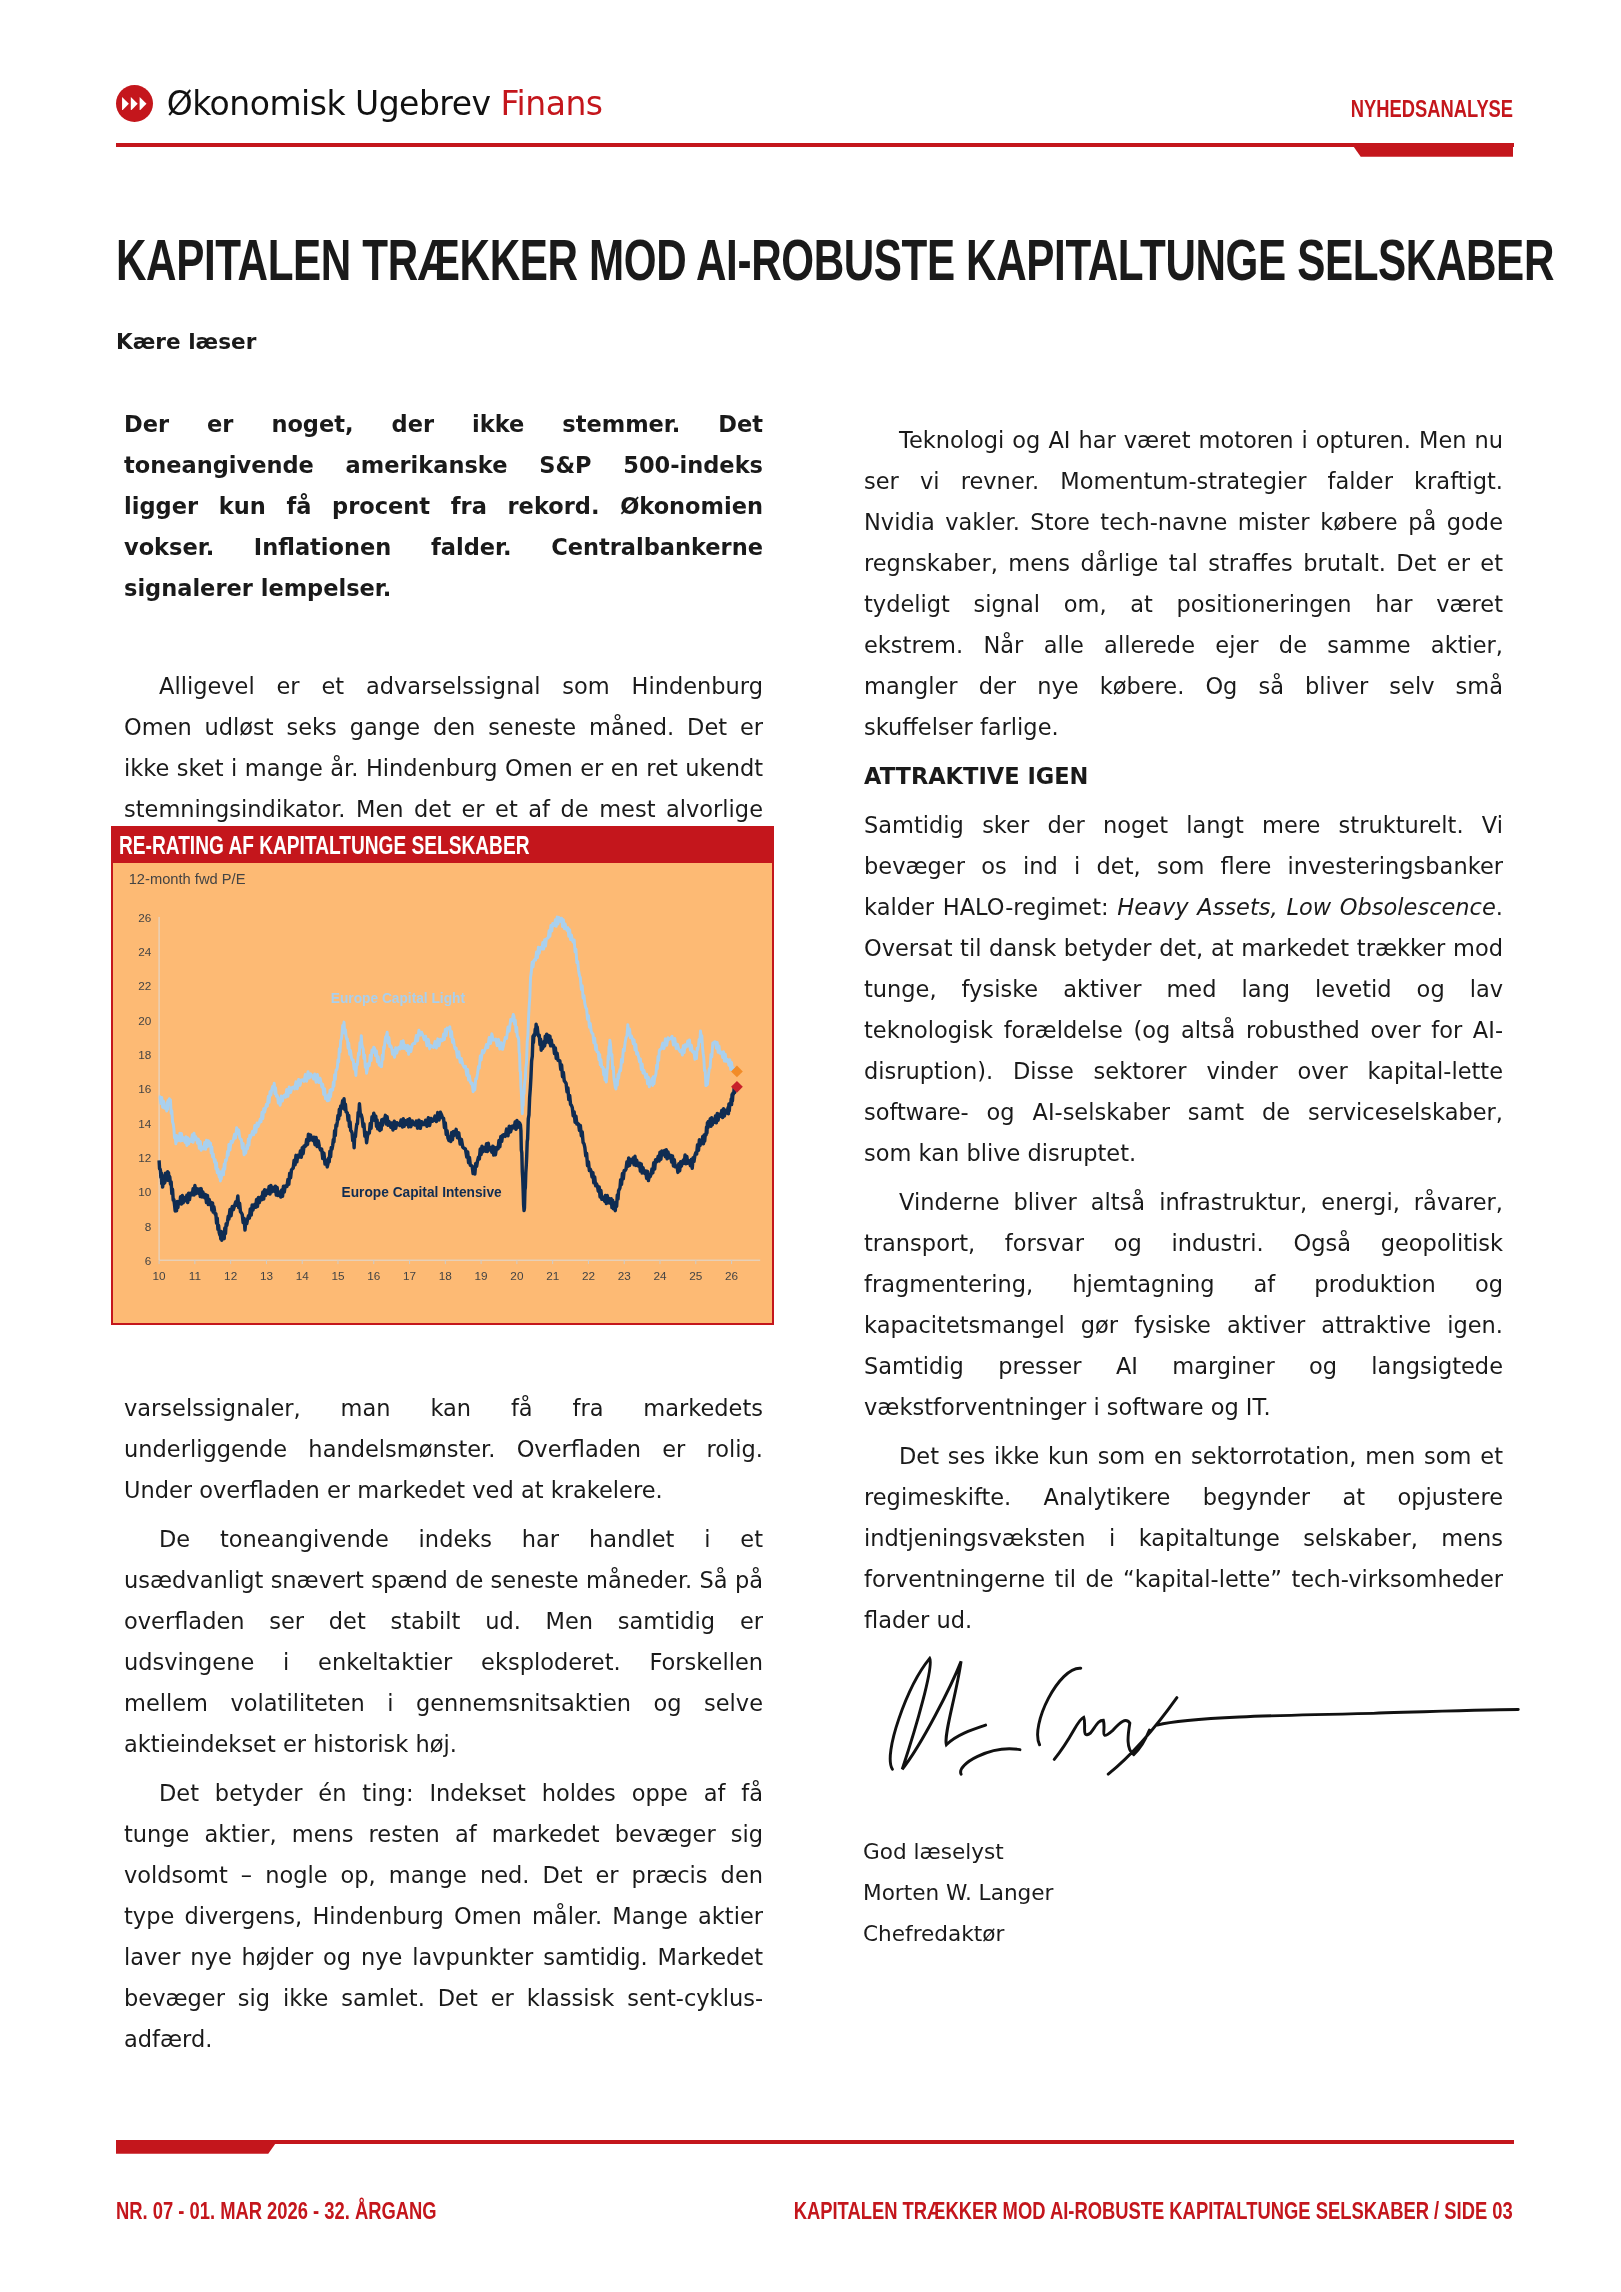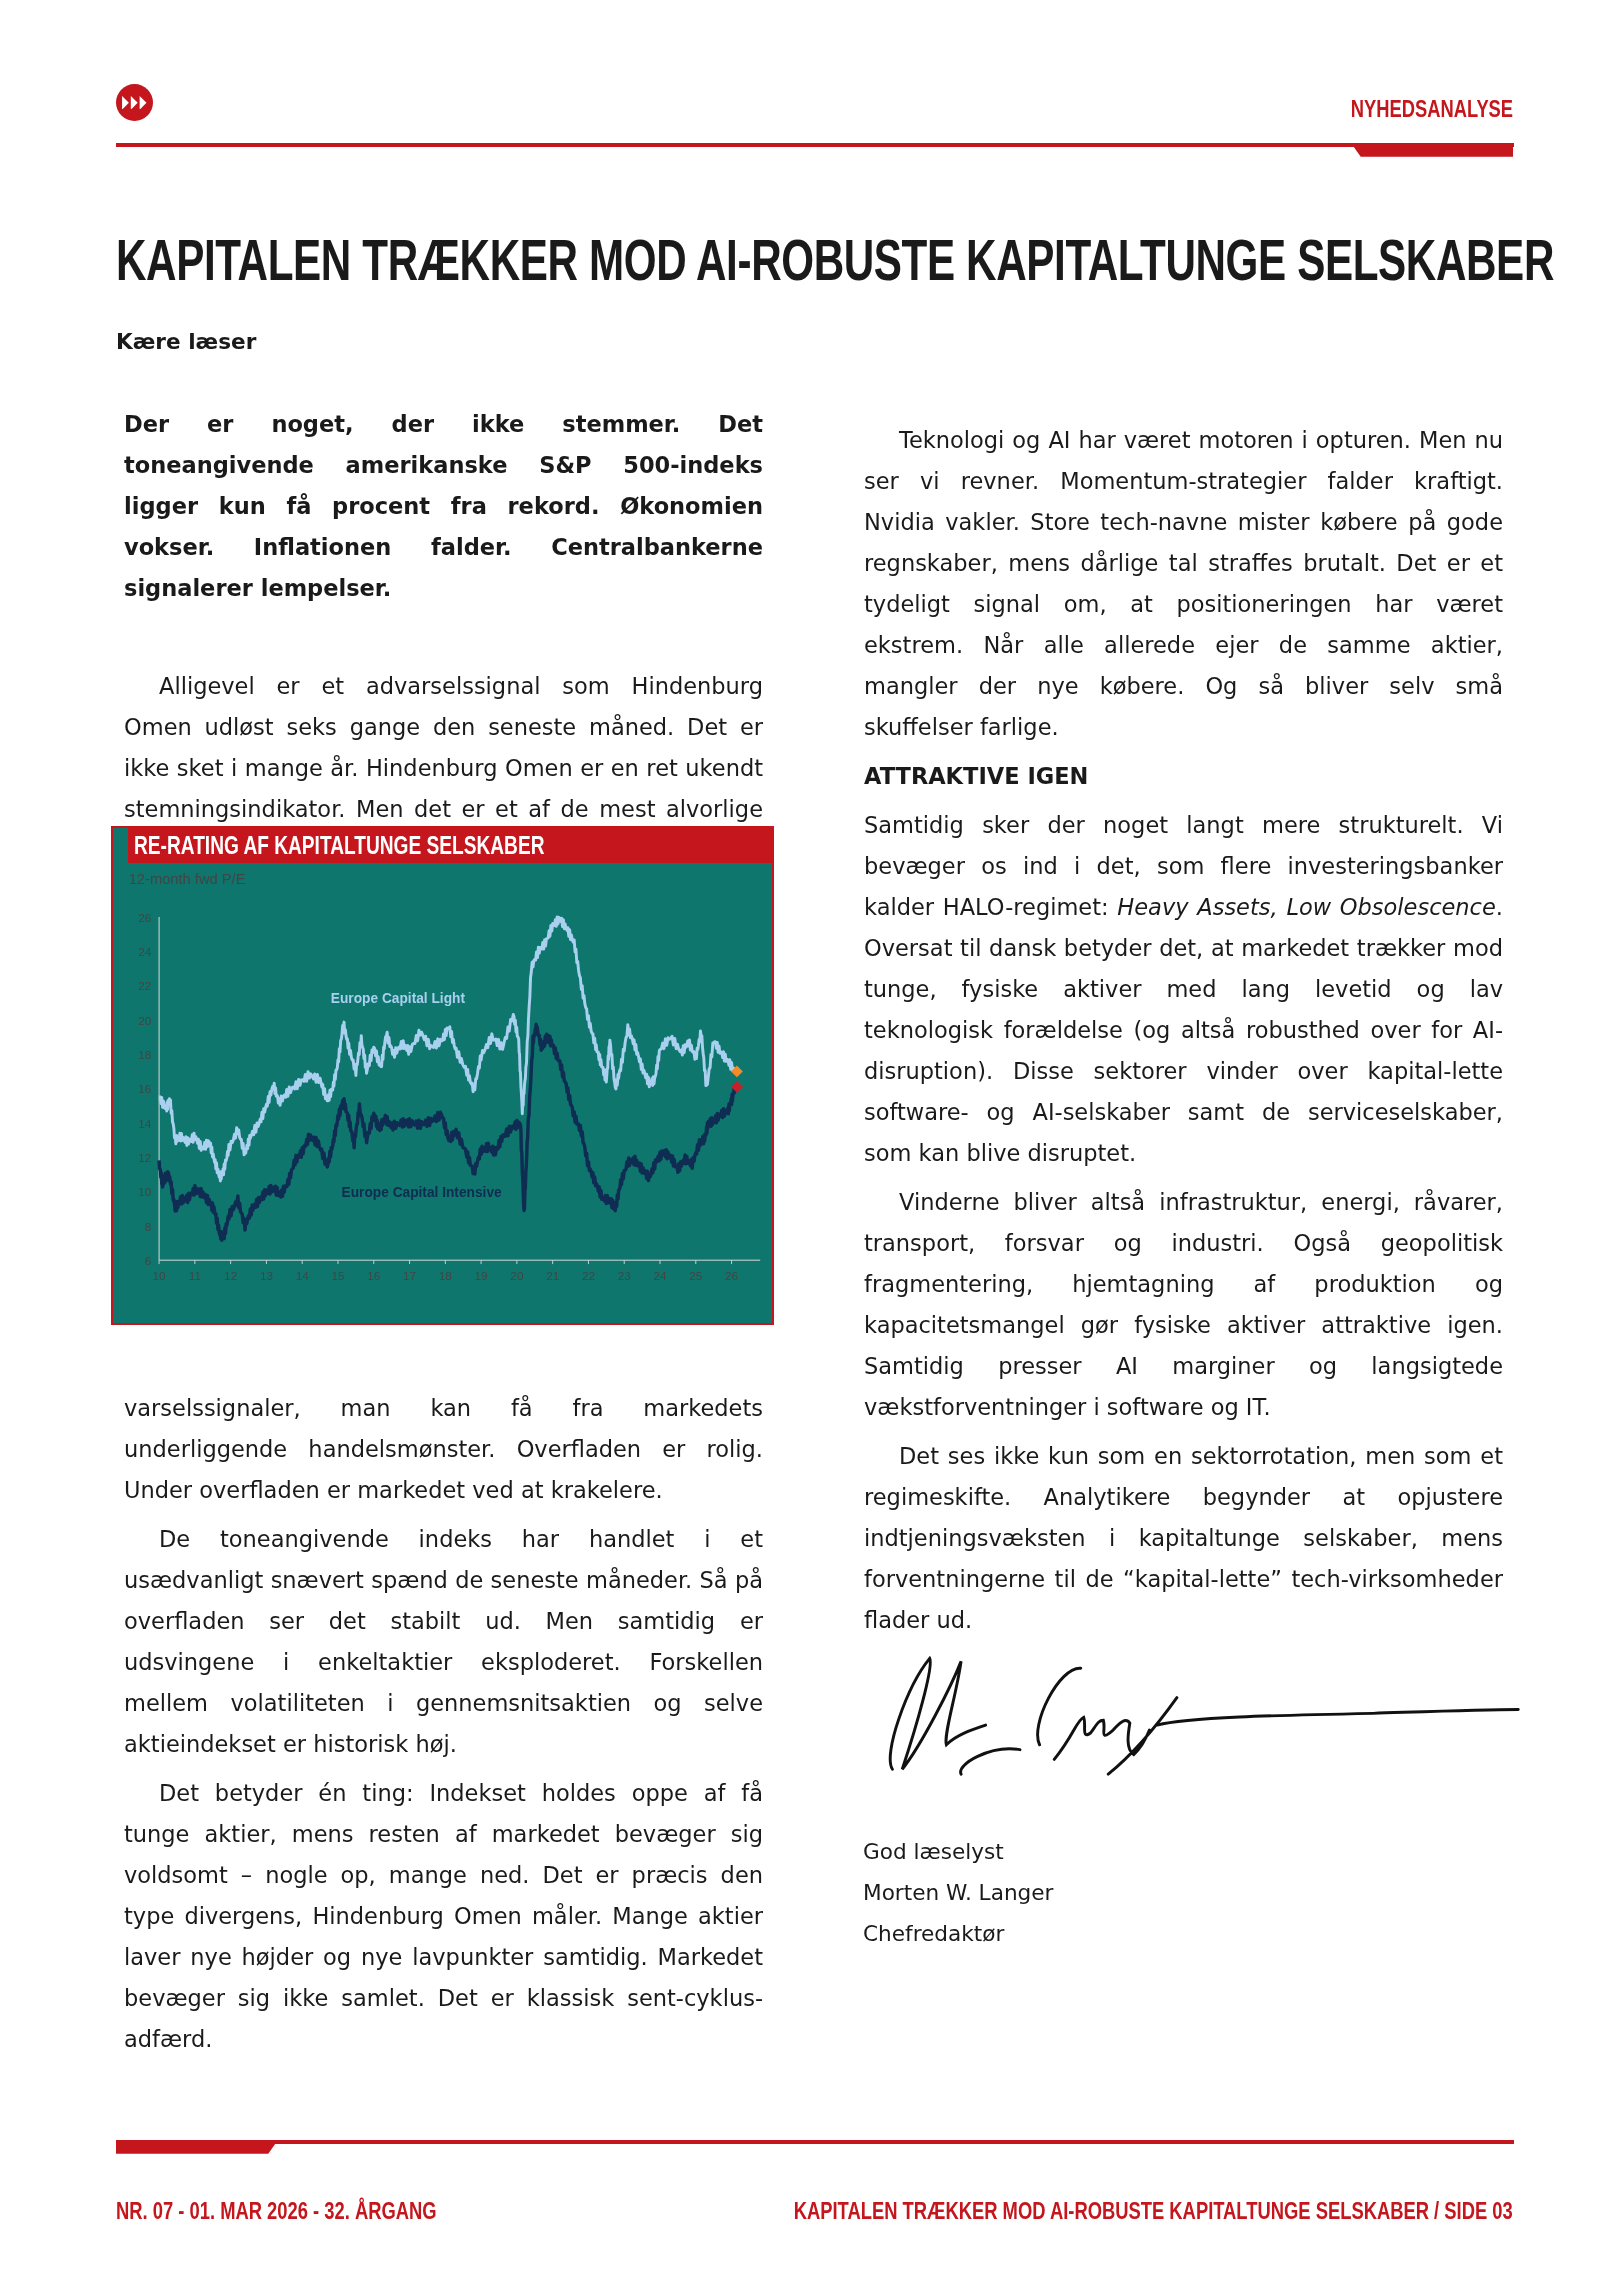--- a/index.html
+++ b/index.html
@@ -24,21 +24,21 @@
   .col { position: absolute; width: 655px; font-size: 22.5px; line-height: 41px; text-align: justify; }
   .col p { margin: 8px; }
   .indent { text-indent: 35px; }
   .lead { font-weight: bold; }
   .col-left-top { left: 116px; top: 396px; }
   .col-left-bottom { left: 116px; top: 1380px; }
   .col-right { left: 856px; top: 412px; }
   .subhead { font-weight: bold; margin-top: 41px; }
   .gap { height: 41px; }
 
-  .chart-box { position: absolute; left: 111px; top: 826px; width: 663px; height: 499px; border: 2.9px solid #c4161c; background: #0f766e; padding-left: 15px; }
+  .chart-box { position: absolute; left: 111px; top: 826px; width: 663px; height: 499px; border: 2.9px solid #c4161c; background: #fdba74; }
   .chart-title-bar { height: 35px; background: #c4161c; color: #fff; font-family: "Liberation Sans", sans-serif; font-weight: bold; font-size: 25.5px; line-height: 35px; padding-left: 5.9px; white-space: nowrap; overflow: hidden; }
   .chart-title-bar span { display: inline-block; transform: scaleX(0.75); transform-origin: left center; }
   .chart-svg { position: absolute; left: 0; top: 35px; }
 
   .signature { position: absolute; left: 863px; top: 1627px; }
   .sign-lines { position: absolute; left: 863px; top: 1831px; font-size: 21.6px; line-height: 41px; color: #1a1a1a; }
 
   .footer-rule { position: absolute; left: 116px; top: 2140px; width: 1398px; height: 3.9px; background: #c4161c; }
   .footer-rule-thick { position: absolute; left: 116px; top: 2140px; width: 162px; height: 13.7px; background: #c4161c; clip-path: polygon(0 0, 100% 0, 94% 100%, 0 100%); }
   .footer-left { position: absolute; left: 116px; top: 2197px; font-family: "Liberation Sans", sans-serif; font-weight: bold; font-size: 24.5px; color: #c4161c; white-space: nowrap; transform: scaleX(0.75); transform-origin: left center; }
@@ -48,20 +48,21 @@
 <body>
 
 <div class="logo">
   <span class="logo-badge">
     <svg viewBox="0 0 26 14">
         <polygon points="0,0 7,7 0,14" fill="#fff"></polygon>
         <polygon points="9,0 16,7 9,14" fill="#fff"></polygon>
         <polygon points="18,0 25,7 18,14" fill="#fff"></polygon>
       </svg>
   </span>
+  <span class="logo-text"><span>Økonomisk Ugebrev</span> <span class="accent">Finans</span></span>
 </div>
 <div class="section-label">NYHEDSANALYSE</div>
 <div class="header-rule"></div>
 <div class="header-rule-thick"></div>
 
 <h1 class="headline">KAPITALEN TRÆKKER MOD AI-ROBUSTE KAPITALTUNGE SELSKABER</h1>
 <div class="salutation">Kære læser</div>
 
 <div class="col col-left-top">
   <p class="lead">Der er noget, der ikke stemmer. Det toneangivende amerikanske S&amp;P 500-indeks ligger kun få procent fra rekord. Økonomien vokser. Inflationen falder. Centralbankerne signalerer lempelser.</p>

